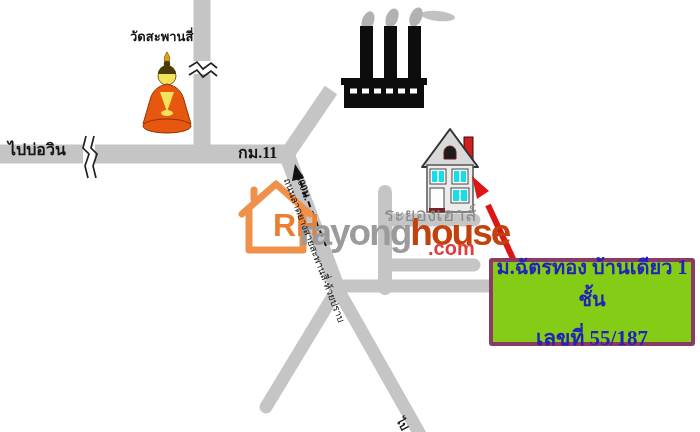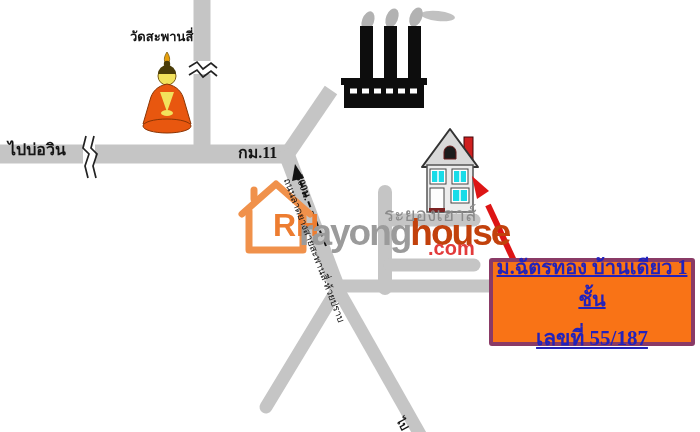--- a/index.html
+++ b/index.html
@@ -136,18 +136,18 @@
   <div class="layer" style="z-index:3">
     <div class="lbl" style="left:130px;top:30px;font-size:13px;text-align:center;">วัดสะพานสี่</div>
     <div class="lbl" style="left:8px;top:142px;font-size:16px;">ไปบ่อวิน</div>
     <div class="lbl" style="left:238px;top:145px;font-size:16px;">กม.11</div>
     <div class="lbl rot" style="left:304px;top:173px;font-size:11px;transform:rotate(69deg);">300ม.</div>
     <div class="lbl rot" style="left:291px;top:177px;font-size:10px;font-weight:normal;transform:rotate(69deg);">ถนนลาดยางสายสะพานสี่-ห้วยปราบ</div>
     <div class="lbl" style="left:384px;top:205px;font-size:19px;color:#8a8a8a;font-weight:normal;">ระยองเฮาส์</div>
     <div class="lbl rot" style="left:404px;top:416px;font-size:11px;transform:rotate(62deg);">ไป</div>
   </div>
 
-  <div id="info-box" style="background: #f97316; border-color: rgb(138, 58, 102); color: rgb(34, 34, 187); text-decoration: underline;">
+  <div id="info-box" style="background: #84cc16; border-color: rgb(138, 58, 102); color: rgb(34, 34, 187);">
     <div class="l1">ม.ฉัตรทอง บ้านเดียว 1 ชั้น</div>
     <div class="l2">เลขที่ 55/187</div>
   </div>
 
 </div>
 
 </body></html>

